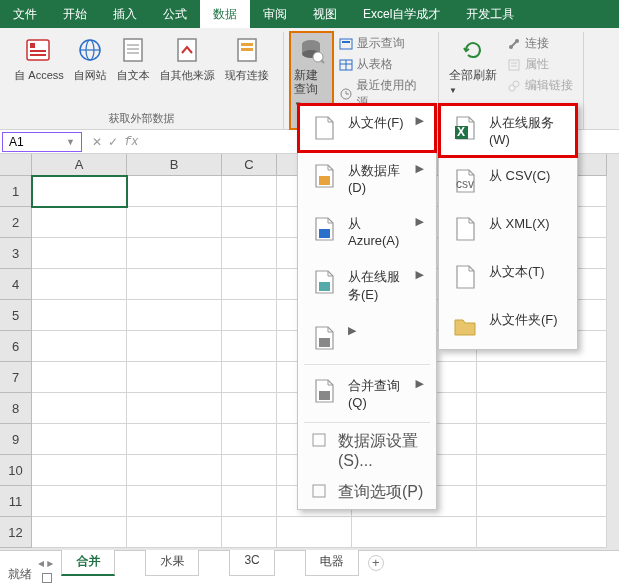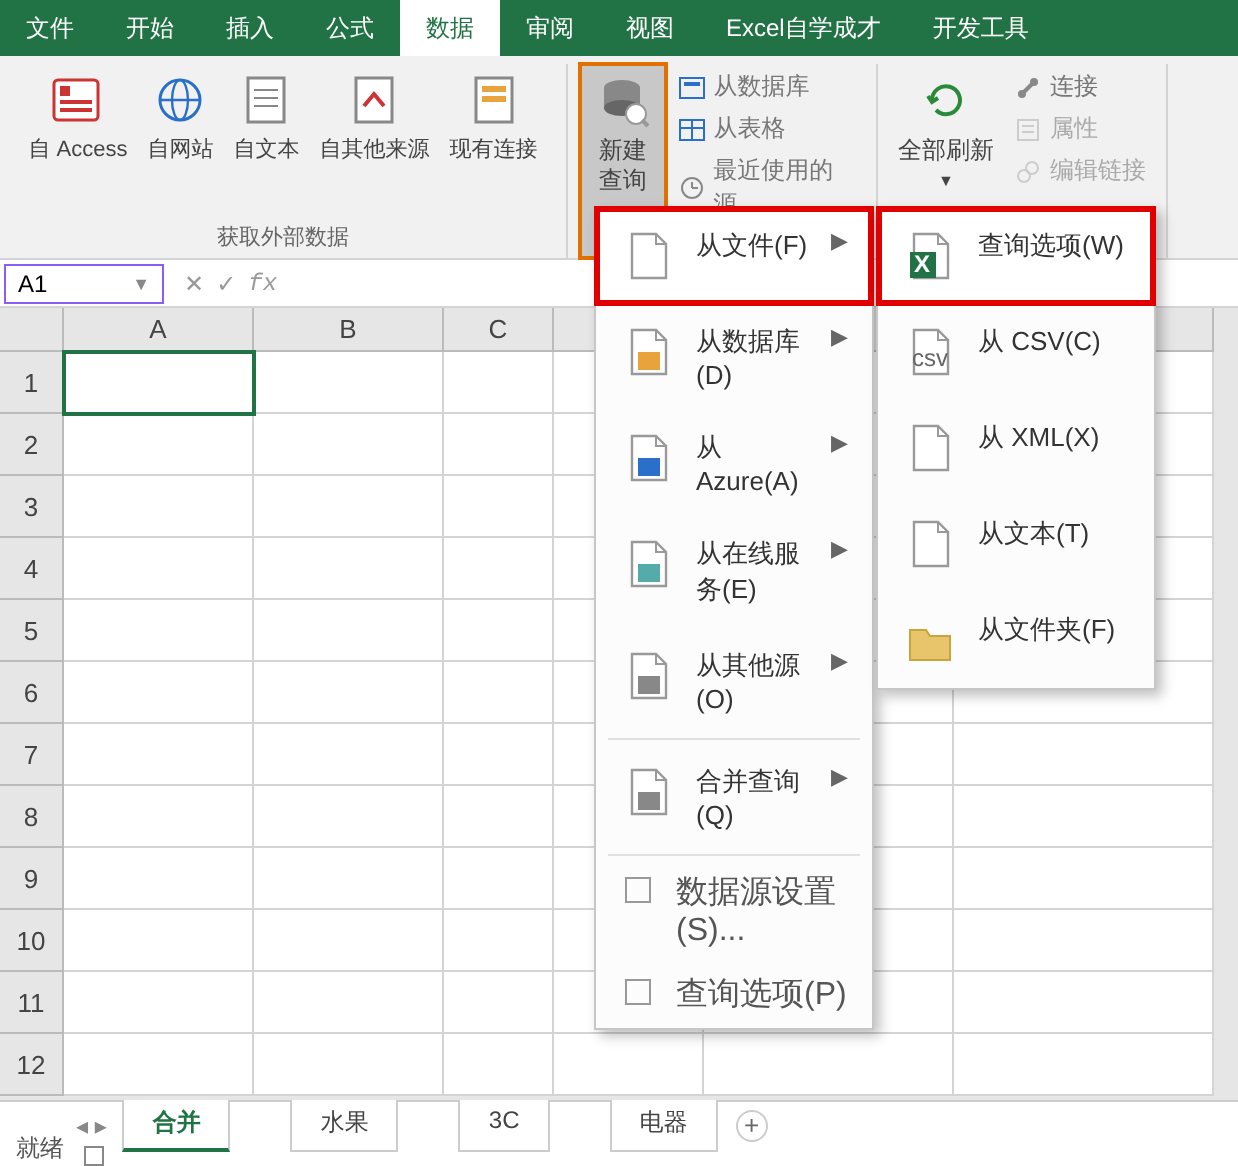--- a/index.html
+++ b/index.html
@@ -8,21 +8,21 @@
   .tabs{display:flex;background:#217346;height:28px;align-items:stretch;}
   .tab{color:#fff;padding:0 13px;line-height:28px;cursor:pointer;}
   .tab.active{background:#fff;color:#217346;}
   
   .ribbon{background:#f1f1f1;border-bottom:1px solid #d4d4d4;height:102px;display:flex;padding:4px 0 0;}
   .group{border-right:1px solid #d4d4d4;padding:0 6px;display:flex;flex-direction:column;align-items:center;position:relative;}
   .group-label{position:absolute;bottom:3px;left:0;right:0;text-align:center;color:#666;font-size:11px;}
   .btns-row{display:flex;gap:2px;flex:1;}
   .big-btn{display:flex;flex-direction:column;align-items:center;padding:2px 4px 0;gap:2px;cursor:pointer;}
   .big-btn .ico{width:32px;height:32px;display:flex;align-items:center;justify-content:center;}
-  .big-btn .lbl{font-size:11px;text-align:center;line-height:14px;color:#444;}
+  .big-btn .lbl{font-size:11px;line-height:14px;color:#444;}
   .big-btn.highlight{background:#c8c8c8;outline:2px solid #e07000;outline-offset:-1px;}
   .small-btns{display:flex;flex-direction:column;gap:2px;padding-top:2px;}
   .small-btn{display:flex;align-items:center;gap:4px;padding:1px 4px;color:#777;font-size:11px;cursor:pointer;}
   .small-btn.dim{color:#aaa;}
   
   .formula-bar{display:flex;align-items:center;border-bottom:1px solid #d4d4d4;height:24px;background:#fff;}
   .name-box{width:80px;border:1px solid #8b5cf6;margin:2px;padding:2px 6px;font-size:12px;display:flex;align-items:center;justify-content:space-between;}
   .fx-btns{display:flex;gap:6px;padding:0 8px;color:#999;align-items:center;}
   .fx-input{flex:1;padding:2px 6px;color:#333;}
   
@@ -143,21 +143,21 @@
             </svg>
           </div>
           <div class="lbl"><span>新建</span><br><span>查询</span> <span style="font-size:8px;">▼</span></div>
         </div>
       <div class="small-btns">
         <div class="small-btn">
             <svg width="14" height="14">
               <rect x="1" y="2" width="12" height="10" fill="none" stroke="#2a6fc9"></rect>
               <rect x="3" y="4" width="8" height="2" fill="#2a6fc9"></rect>
             </svg>
-            <span>从数据库</span>
+            <span>显示查询</span>
           </div>
         <div class="small-btn">
             <svg width="14" height="14">
               <rect x="1" y="2" width="12" height="10" fill="none" stroke="#2a6fc9"></rect>
               <line x1="1" y1="6" x2="13" y2="6" stroke="#2a6fc9"></line>
               <line x1="7" y1="2" x2="7" y2="12" stroke="#2a6fc9"></line>
             </svg>
             <span>从表格</span>
           </div>
         <div class="small-btn">
@@ -369,21 +369,20 @@
       <div class="arrow">▶</div>
     </div>
     <div class="popup-item">
       <div class="m-ico">
         <svg width="26" height="28">
           <path d="M5 3 h12 l5 5 v17 h-17 z" fill="#fff" stroke="#999" stroke-width="1.2"></path>
           <path d="M17 3 v5 h5" fill="none" stroke="#999"></path>
           <rect x="8" y="14" width="11" height="9" fill="#888"></rect>
         </svg>
       </div>
-      <div class="m-lbl">从其他源(O)</div>
       <div class="arrow">▶</div>
     </div>
     <div class="popup-sep"></div>
     <div class="popup-item">
       <div class="m-ico">
         <svg width="26" height="28">
           <path d="M5 3 h12 l5 5 v17 h-17 z" fill="#fff" stroke="#999" stroke-width="1.2"></path>
           <path d="M17 3 v5 h5" fill="none" stroke="#999"></path>
           <rect x="8" y="14" width="11" height="9" fill="#888"></rect>
         </svg>
@@ -412,21 +411,21 @@
 <div class="popup" id="menu2" style="left:438px;top:103px;width:140px;">
     <div class="popup-item hl">
       <div class="m-ico">
         <svg width="26" height="28">
           <path d="M5 3 h12 l5 5 v17 h-17 z" fill="#fff" stroke="#999" stroke-width="1.2"></path>
           <path d="M17 3 v5 h5" fill="none" stroke="#999"></path>
           <rect x="3" y="12" width="13" height="13" fill="#217346"></rect>
           <text x="9" y="22" font-size="10" fill="#fff" text-anchor="middle" font-weight="bold">X</text>
         </svg>
       </div>
-      <div class="m-lbl">查询选项(W)</div>
+      <div class="m-lbl">从在线服务(W)</div>
     </div>
     <div class="popup-item">
       <div class="m-ico">
         <svg width="26" height="28">
           <path d="M5 3 h12 l5 5 v17 h-17 z" fill="#fff" stroke="#999" stroke-width="1.2"></path>
           <path d="M17 3 v5 h5" fill="none" stroke="#999"></path>
           <text x="13" y="21" font-size="6" fill="#666" text-anchor="middle">csv</text>
         </svg>
       </div>
       <div class="m-lbl">从 CSV(C)</div>

